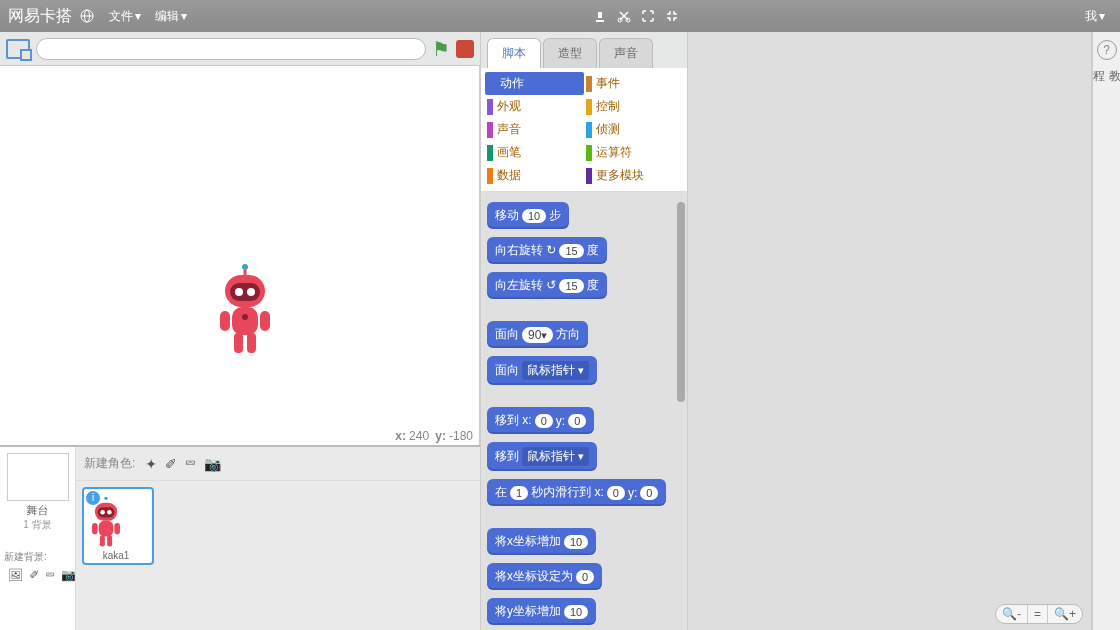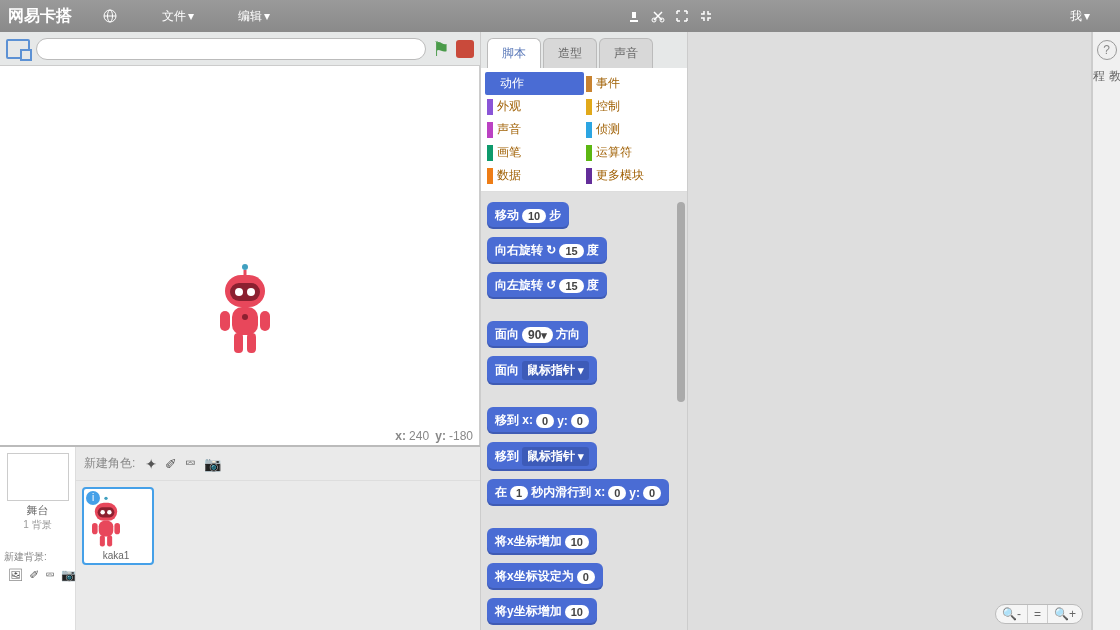--- a/index.html
+++ b/index.html
@@ -1,19 +1,19 @@
 <!DOCTYPE html>
 <html><head>
 <meta charset="utf-8">
 <style>
 *{margin:0;padding:0;box-sizing:border-box;font-family:"Microsoft YaHei",Arial,sans-serif;font-size:12px;}
 body{background:#fff;overflow:hidden;width:1120px;height:630px;}
 .topbar{height:32px;background:linear-gradient(#9a9a9a,#8a8a8a);display:flex;align-items:center;padding:0 8px;color:#fff;}
-.topbar .logo{font-size:16px;font-weight:bold;margin-right:8px;}
-.topbar .titem{margin:0 22px;cursor:pointer;display:flex;align-items:center;gap:2px;}
+.topbar .logo{font-size:16px;font-weight:normal;}
+.topbar .titem{margin:0 7px;cursor:pointer;display:flex;align-items:center;gap:2px;}
 .topbar .spacer{flex:1;}
 .tbicon{width:18px;height:18px;display:inline-flex;align-items:center;justify-content:center;margin:0 3px;cursor:pointer;}
 
 .stagebar{height:34px;background:#e6e8e8;display:flex;align-items:center;padding:0 6px;gap:6px;border-bottom:1px solid #ccc;}
 .fsicon{width:24px;height:20px;border:2px solid #5c91d4;border-radius:2px;position:relative;}
 .fsicon::after{content:"";position:absolute;right:-4px;bottom:-4px;width:8px;height:8px;border:2px solid #5c91d4;background:#e6e8e8;}
 .titlefield{flex:1;height:22px;border:1px solid #bbb;border-radius:11px;background:#fff;padding:0 8px;}
 .flag{font-size:20px;color:#4a9b4a;}
 .stopbtn{width:18px;height:18px;background:#c94a3b;border-radius:3px;}
 .vlabel{position:absolute;left:10px;top:60px;font-size:9px;color:#b0b0b0;}
@@ -39,21 +39,21 @@
 .midcol{width:208px;border-left:1px solid #ccc;border-right:1px solid #ccc;display:flex;flex-direction:column;}
 .tabs{height:36px;background:#e6e8e8;display:flex;align-items:flex-end;padding-left:6px;gap:0;}
 .tab{padding:6px 14px;border:1px solid #bbb;border-bottom:none;border-radius:6px 6px 0 0;background:#d8d8d8;color:#666;cursor:pointer;margin-right:2px;}
 .tab.active{background:#fff;color:#5877b8;}
 .cats{display:flex;flex-wrap:wrap;padding:4px;background:#fff;border-bottom:1px solid #ddd;}
 .cat{width:50%;padding:3px 2px;display:flex;align-items:center;gap:4px;cursor:pointer;color:#a16207;}
 .cat .bar{width:6px;height:16px;}
 .cat.active{background:#4a6cd4;color:#fff;padding:3px 15px;border-radius:2px;}
 .blocks{flex:1;background:#e0e0e0;padding:10px 6px;overflow:hidden;position:relative;}
 .scrollbar{position:absolute;right:2px;top:10px;width:8px;height:200px;background:#aaa;border-radius:4px;}
-.blk{background:#4a6cd4;color:#fff;padding:5px 8px;border-radius:6px;margin-bottom:8px;display:inline-flex;align-items:center;gap:3px;cursor:grab;box-shadow:inset 0 -2px 0 rgba(0,0,0,0.15);font-weight:bold;}
+.blk{background:#4a6cd4;color:#fff;padding:5px 8px;border-radius:6px;margin-bottom:8px;display:inline-flex;align-items:center;gap:3px;cursor:grab;box-shadow:inset 0 -2px 0 rgba(0,0,0,0.15);}
 .blkgap{height:14px;}
 .pill{background:#fff;color:#444;border-radius:10px;padding:1px 6px;font-size:11px;}
 .drop{background:#3d5bb8;color:#fff;border-radius:3px;padding:1px 5px;font-size:11px;}
 
 .scriptcol{flex:1;background:#dedede;border-right:1px solid #ccc;position:relative;background-image:radial-gradient(#ccc 0.5px, transparent 0.5px);background-size:10px 10px;}
 .watermark{position:absolute;right:10px;top:8px;text-align:center;color:#bdbdbd;font-size:11px;}
 .zoombar{position:absolute;right:8px;bottom:6px;background:#f5f5f5;border:1px solid #bbb;border-radius:10px;display:flex;align-items:center;}
 .zoombar span{padding:2px 6px;cursor:pointer;color:#666;border-left:1px solid #ccc;}
 .zoombar span:first-child{border:none;}
 

